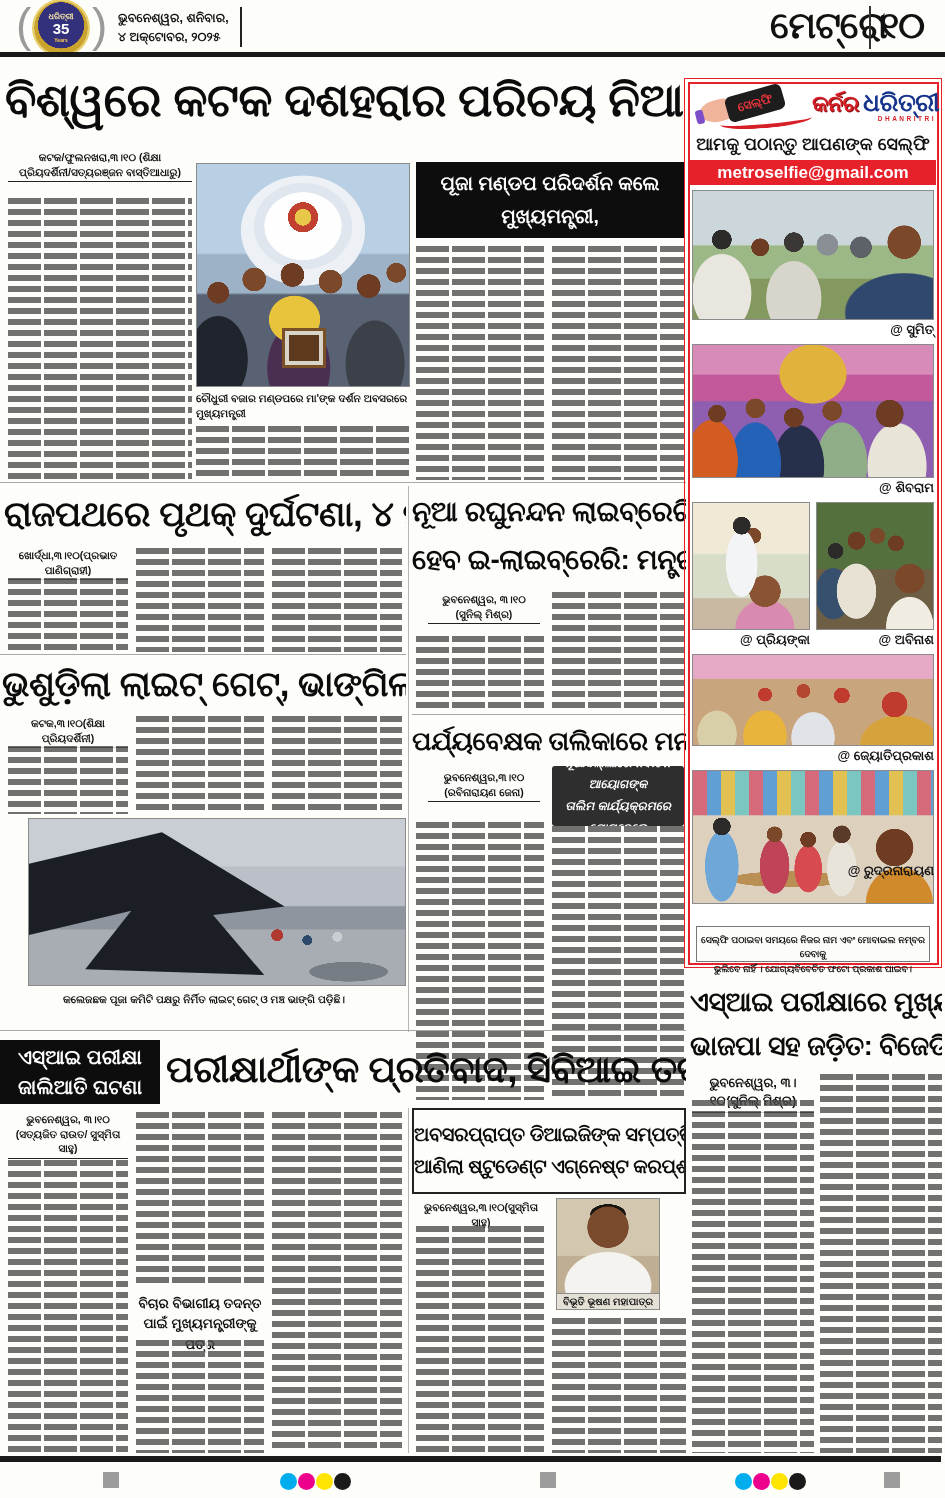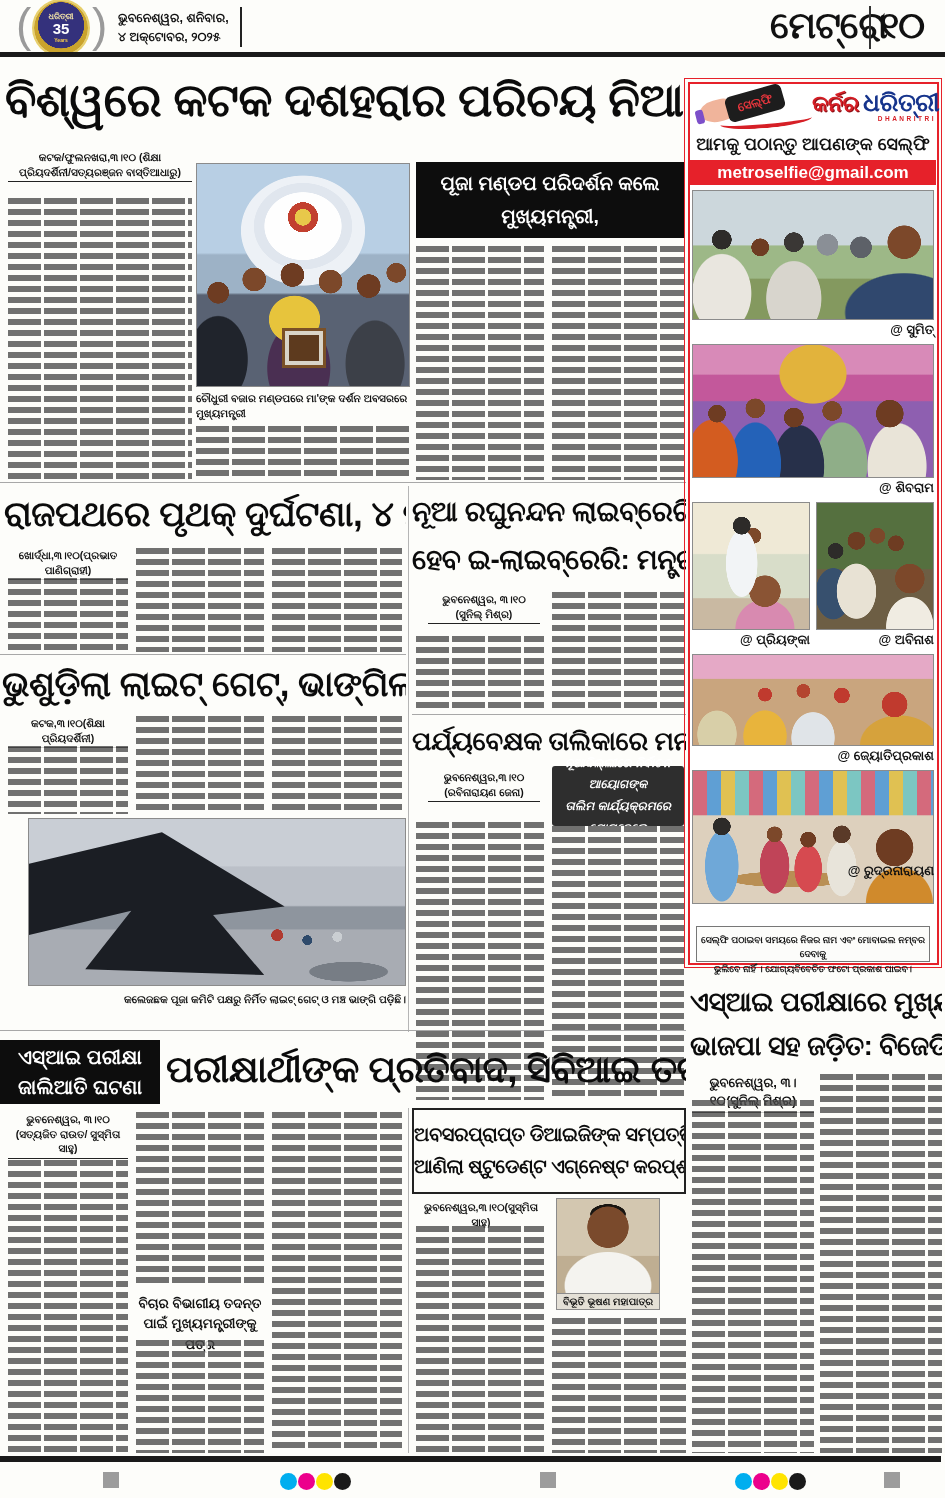--- a/index.html
+++ b/index.html
@@ -225,21 +225,21 @@
   <div class="abs hrule" style="left:0;top:654px;width:406px"></div>
   <div class="abs hl" style="left:2px;top:659px;width:404px;height:50px;font-size:35px;line-height:50px">ଭୁଶୁଡ଼ିଲା ଲାଇଟ୍ ଗେଟ୍, ଭାଙ୍ଗିଲା ଛାତ ପାରାପିଟ୍</div>
   <div class="abs byline" style="left:8px;top:716px;width:120px">କଟକ,୩।୧୦(ଶିକ୍ଷା ପ୍ରିୟଦର୍ଶିନୀ)</div>
   <div class="abs tsim" style="left:8px;top:746px;width:120px;height:68px"></div>
   <div class="abs tsim" style="left:136px;top:716px;width:128px;height:98px"></div>
   <div class="abs tsim" style="left:272px;top:716px;width:130px;height:98px"></div>
   <div class="photo ph-gate" style="left:28px;top:818px;width:378px;height:168px">
     <div class="wreck"></div>
     <div class="overlay gate-bits"></div>
   </div>
-  <div class="abs cap" style="left:28px;top:992px;width:378px;text-align:right">କଲେଜଛକ ପୂଜା କମିଟି ପକ୍ଷରୁ ନିର୍ମିତ ଲାଇଟ୍ ଗେଟ୍ ଓ ମଞ୍ଚ ଭାଙ୍ଗି ପଡ଼ିଛି।</div>
+  <div class="abs cap" style="left:15px;top:992px;width:378px;text-align:center">କଲେଜଛକ ପୂଜା କମିଟି ପକ୍ଷରୁ ନିର୍ମିତ ଲାଇଟ୍ ଗେଟ୍ ଓ ମଞ୍ଚ ଭାଙ୍ଗି ପଡ଼ିଛି।</div>
 
   <div class="abs hrule" style="left:412px;top:714px;width:274px"></div>
   <div class="abs hl" style="left:412px;top:721px;width:274px;height:40px;font-size:26px;line-height:40px;text-align:center">ପର୍ଯ୍ୟବେକ୍ଷକ ତାଲିକାରେ ମନୀଷ, ମାନସୀ</div>
   <div class="abs byline" style="left:428px;top:770px;width:112px">
     <div>ଭୁବନେଶ୍ୱର,୩।୧୦</div>
     <div>(ରବିନାରାୟଣ ଜେନା)</div>
   </div>
   <div class="abs blackbox" style="left:552px;top:766px;width:132px;height:60px;font-size:12px;line-height:1.8;background:#2e2e2e;border-radius:3px;font-style:italic">
     <div>ନୂଆଦିଲ୍ଲୀରେ ନିର୍ବାଚନ ଆୟୋଗଙ୍କ</div>
     <div>ତାଲିମ କାର୍ଯ୍ୟକ୍ରମରେ ଯୋଗଦେଲେ</div>

